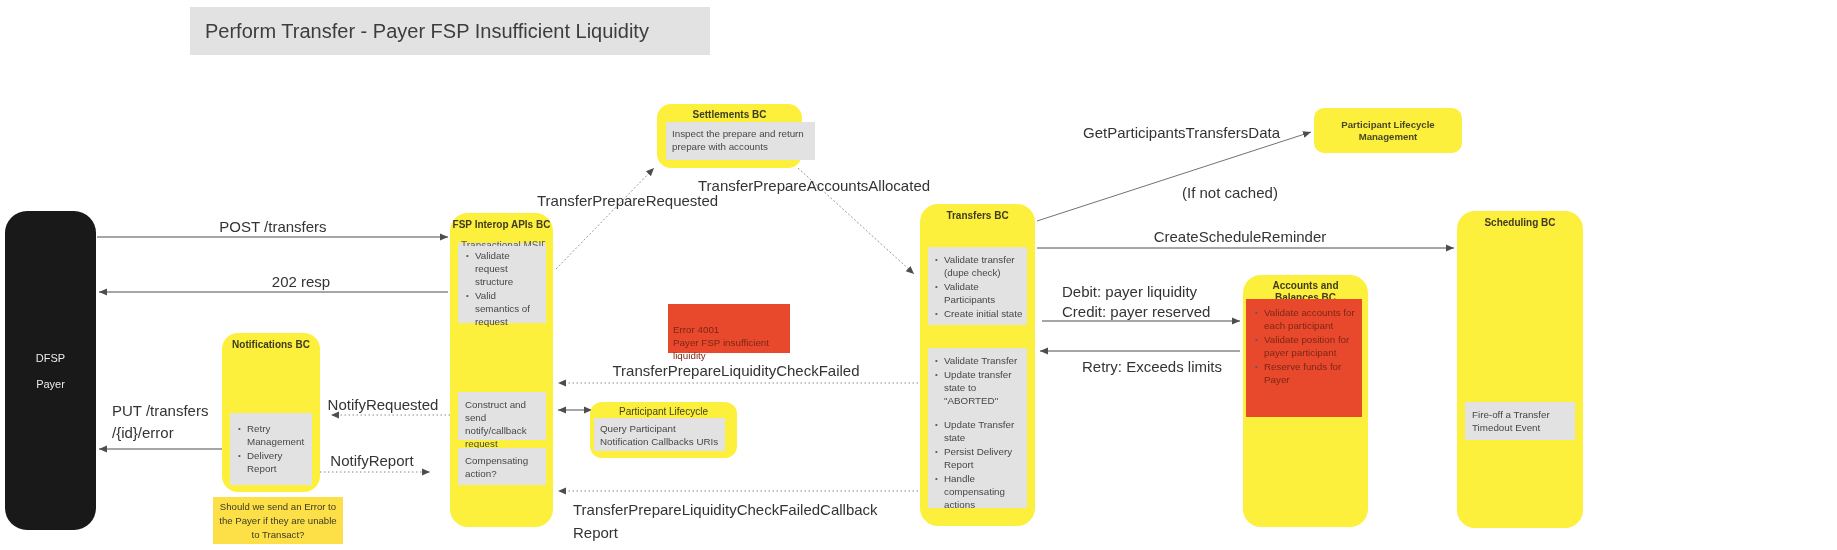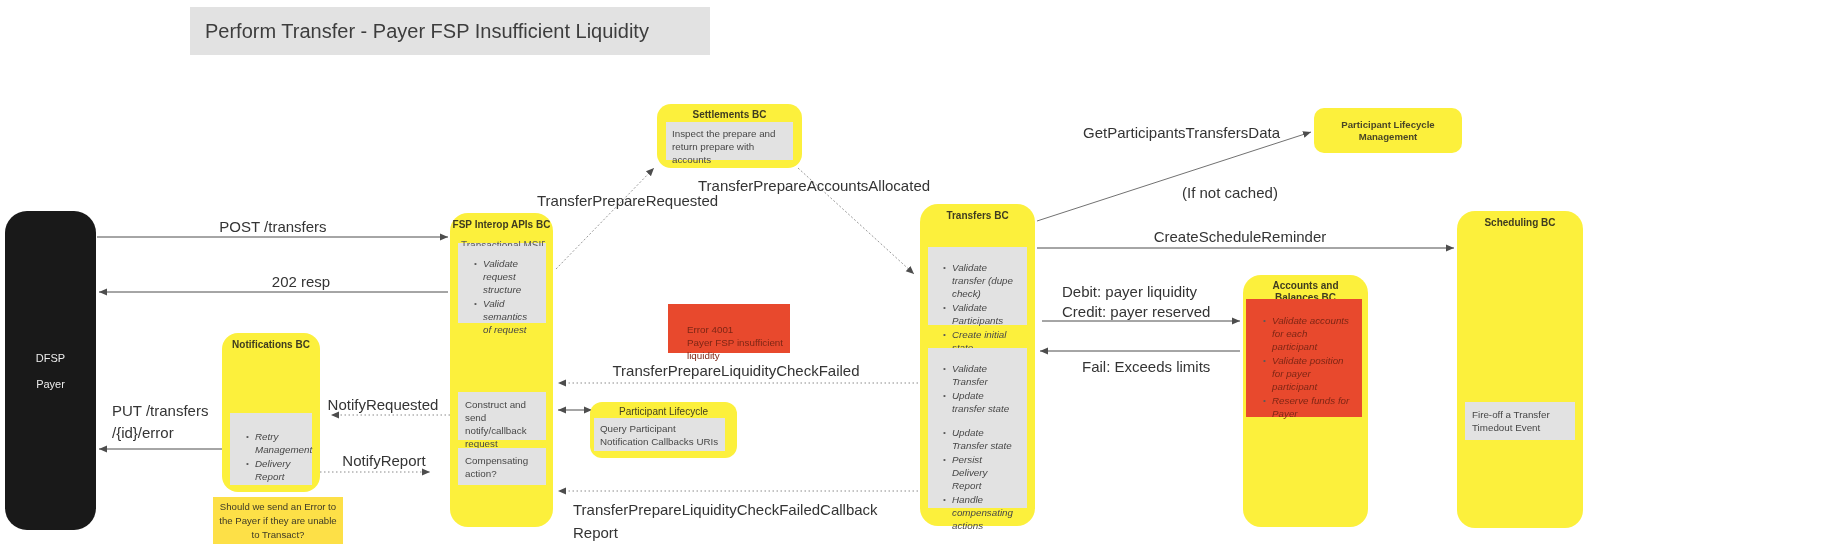--- a/index.html
+++ b/index.html
@@ -4,21 +4,21 @@
 <style>
   html,body{margin:0;padding:0;background:#ffffff;}
   #canvas{position:relative;width:1837px;height:550px;background:#ffffff;overflow:hidden;
           font-family:"Liberation Sans", sans-serif;color:#3b3b3b;}
   svg.wires{position:absolute;left:0;top:0;z-index:1;pointer-events:none;}
   .node{position:absolute;z-index:2;border-radius:18px;}
   .yellow{background:#FCF03C;}
   .bc-title{font-weight:bold;font-size:10px;line-height:12px;text-align:center;padding-top:6px;color:#3f3c20;}
   .note{position:absolute;background:#E2E2E2;color:#474747;font-size:9.8px;line-height:13px;z-index:3;}
   .note .pad{padding:6px 6px 6px 7px;}
-  .note ul{margin:8px;padding:0;list-style:none;font-style:italic;}
+  .note ul{margin:0;padding:0;list-style:none;}
   .note li{position:relative;padding-left:10px;margin-bottom:1px;}
   .note li::before{content:"•";position:absolute;left:1px;top:0;font-size:8px;color:#5a5a5a;}
   .msg{position:absolute;z-index:4;font-size:15px;color:#343434;white-space:nowrap;}
   .title-bar{position:absolute;left:190px;top:7px;width:520px;height:48px;background:#E2E2E2;
              z-index:2;font-size:20px;color:#3d3d3d;line-height:48px;padding-left:15px;box-sizing:border-box;}
   .actor{position:absolute;left:5px;top:211px;width:91px;height:319px;background:#191919;border-radius:22px;
          z-index:2;display:flex;flex-direction:column;align-items:center;justify-content:center;gap:14px;
          color:#ececec;font-size:11px;}
   .redbox{background:#E8492D;color:#7E2615;}
   .amber{position:absolute;left:213px;top:497px;width:130px;height:47px;background:#fde047;color:#3e3a26;
@@ -82,21 +82,21 @@
   <div class="note" style="left:458px;top:392px;width:88px;height:48px;box-sizing:border-box;">
     <div class="pad">Construct and send notify/callback request</div>
   </div>
   <div class="note" style="left:458px;top:448px;width:88px;height:37px;box-sizing:border-box;">
     <div class="pad">Compensating action?</div>
   </div>
 
   <div class="node yellow" style="left:657px;top:104px;width:145px;height:64px;border-radius:14px;">
     <div class="bc-title" style="padding-top:5px;">Settlements BC</div>
   </div>
-  <div class="note" style="left:666px;top:122px;width:127px;height:38px;box-sizing:border-box;">
+  <div class="note" style="left:666px;top:122px;width:149px;height:38px;box-sizing:border-box;">
     <div class="pad" style="padding:5px 6px;">Inspect the prepare and return prepare with accounts</div>
   </div>
 
   <div class="node yellow" style="left:590px;top:402px;width:147px;height:56px;border-radius:12px;">
     <div class="bc-title" style="font-weight:400;padding-top:4px;color:#45411f;">Participant Lifecycle</div>
   </div>
   <div class="note" style="left:594px;top:418px;width:131px;height:33px;box-sizing:border-box;">
     <div class="pad" style="padding:4px 6px;">Query Participant Notification Callbacks URIs</div>
   </div>
 
@@ -109,21 +109,21 @@
         <li>Retry Management</li>
         <li>Delivery Report</li>
       </ul>
     </div>
   </div>
 
   <div class="amber">
     <div class="inner">Should we send an Error to the Payer if they are unable to Transact?</div>
   </div>
 
-  <div class="note redbox pre" style="left:668px;top:304px;width:122px;height:49px;box-sizing:border-box;padding:6px 0 0 19px;border-radius:0;">
+  <div class="note redbox pre" style="left:668px;top:304px;width:122px;height:49px;box-sizing:border-box;padding:6px 0 0 5px;border-radius:0;">
     <span>Error 4001
 Payer FSP insufficient
 liquidity</span>
   </div>
 
   <div class="node yellow" style="left:920px;top:204px;width:115px;height:322px;">
     <div class="bc-title">Transfers BC</div>
   </div>
   <div class="note" style="left:928px;top:247px;width:99px;height:78px;box-sizing:border-box;">
     <div class="pad" style="padding:6px 4px 6px 6px;">
@@ -176,28 +176,28 @@
     <div class="pad">Fire-off a Transfer Timedout Event</div>
   </div>
 
   <div class="msg" style="left:97px;top:218px;width:352px;text-align:center;">POST /transfers</div>
   <div class="msg" style="left:97px;top:273px;width:408px;text-align:center;">202 resp</div>
   <div class="msg" style="left:112px;top:400px;line-height:22px;">
     <div>PUT /transfers</div>
     <div>/{id}/error</div>
   </div>
   <div class="msg" style="left:322px;top:396px;width:122px;text-align:center;">NotifyRequested</div>
-  <div class="msg" style="left:324px;top:452px;width:120px;text-align:center;">NotifyReport</div>
+  <div class="msg" style="left:312px;top:452px;width:120px;text-align:center;">NotifyReport</div>
   <div class="msg" style="left:537px;top:192px;">TransferPrepareRequested</div>
   <div class="msg" style="left:698px;top:177px;">TransferPrepareAccountsAllocated</div>
   <div class="msg" style="left:580px;top:362px;width:312px;text-align:center;">TransferPrepareLiquidityCheckFailed</div>
   <div class="msg" style="left:573px;top:498px;line-height:23px;">
     <div>TransferPrepareLiquidityCheckFailedCallback</div>
     <div>Report</div>
   </div>
   <div class="msg" style="left:1083px;top:124px;">GetParticipantsTransfersData</div>
   <div class="msg" style="left:1170px;top:184px;margin-left:12px;">(If not cached)</div>
   <div class="msg" style="left:1060px;top:228px;width:360px;text-align:center;">CreateScheduleReminder</div>
   <div class="msg" style="left:1062px;top:283px;">Debit: payer liquidity</div>
   <div class="msg" style="left:1062px;top:303px;">Credit: payer reserved</div>
-  <div class="msg" style="left:1082px;top:358px;">Fail: Exceeds limits</div>
+  <div class="msg" style="left:1082px;top:358px;">Retry: Exceeds limits</div>
 
 </div>
 
 </body></html>

